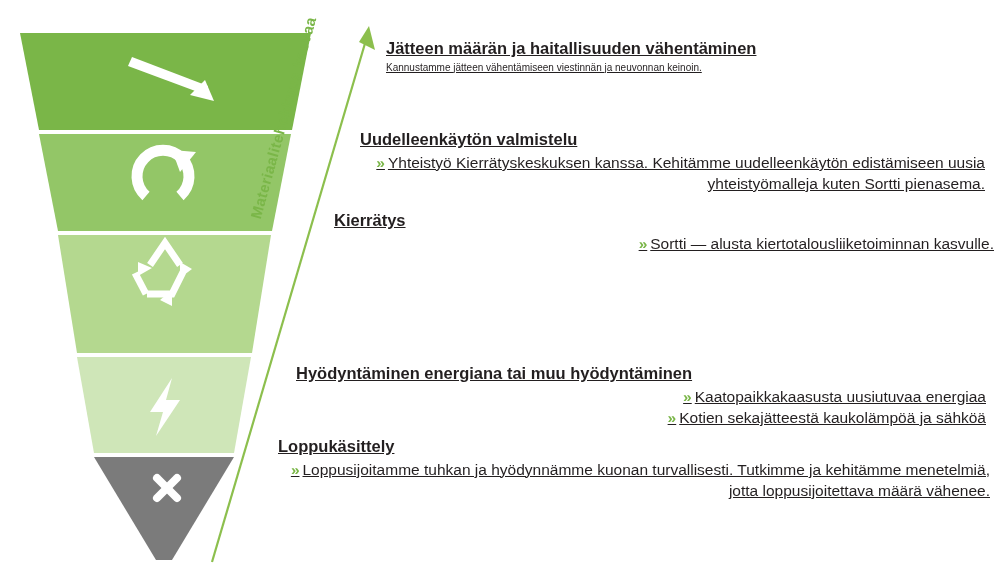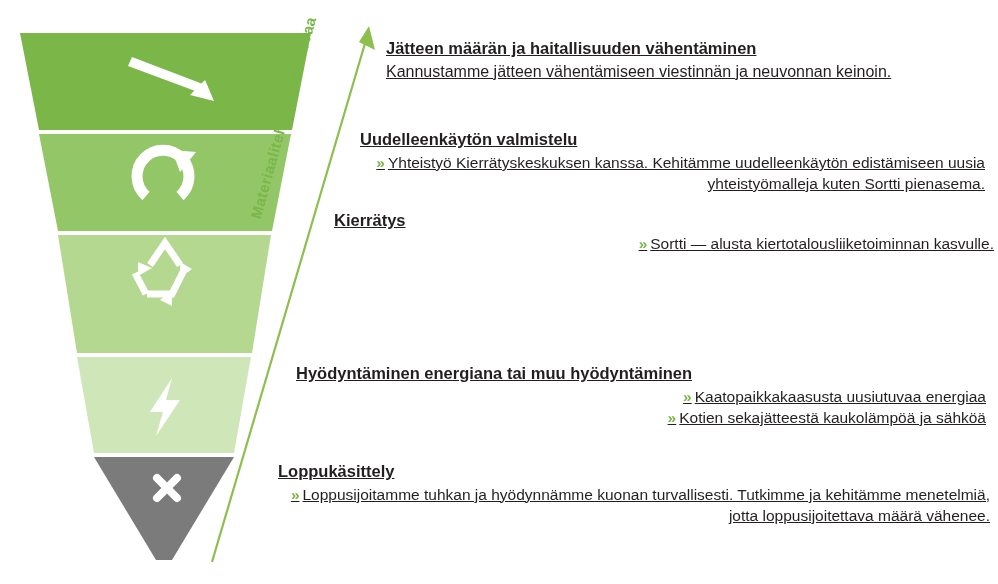--- a/index.html
+++ b/index.html
@@ -55,21 +55,21 @@
   }
   .block h3 {
     margin: 0 0 2px 0;
     font-size: 16.5px;
     font-weight: bold;
     color: #231f20;
     line-height: 1.25;
   }
   .block p {
     margin: 0;
-    font-size: 16px;
+    font-size: 10px;
     line-height: 1.38;
     color: #231f20;
   }
   .bullets {
     margin: 0;
     padding: 0;
     list-style: none;
     text-align: right;
   }
   .bullets li {
@@ -82,21 +82,21 @@
   .chev {
     color: #7ab648;
     font-weight: bold;
     margin-right: 3px;
   }
 
   #block-1 { left: 386px; top: 38px;  width: 600px; }
   #block-2 { left: 360px; top: 129px; width: 625px; }
   #block-3 { left: 334px; top: 210px; width: 660px; }
   #block-4 { left: 296px; top: 363px; width: 690px; }
-  #block-5 { left: 278px; top: 461px; width: 712px; }
+  #block-5 { left: 278px; top: 436px; width: 712px; }
 </style>
 </head>
 <body>
 
 <div id="stage">
 
   <div id="funnel">
     <svg class="funnel-svg" width="420" height="584" viewBox="0 0 420 584" aria-hidden="true">
 
       <polygon points="20,33 311,33 292,130 39,130" fill="#7ab648"></polygon>

